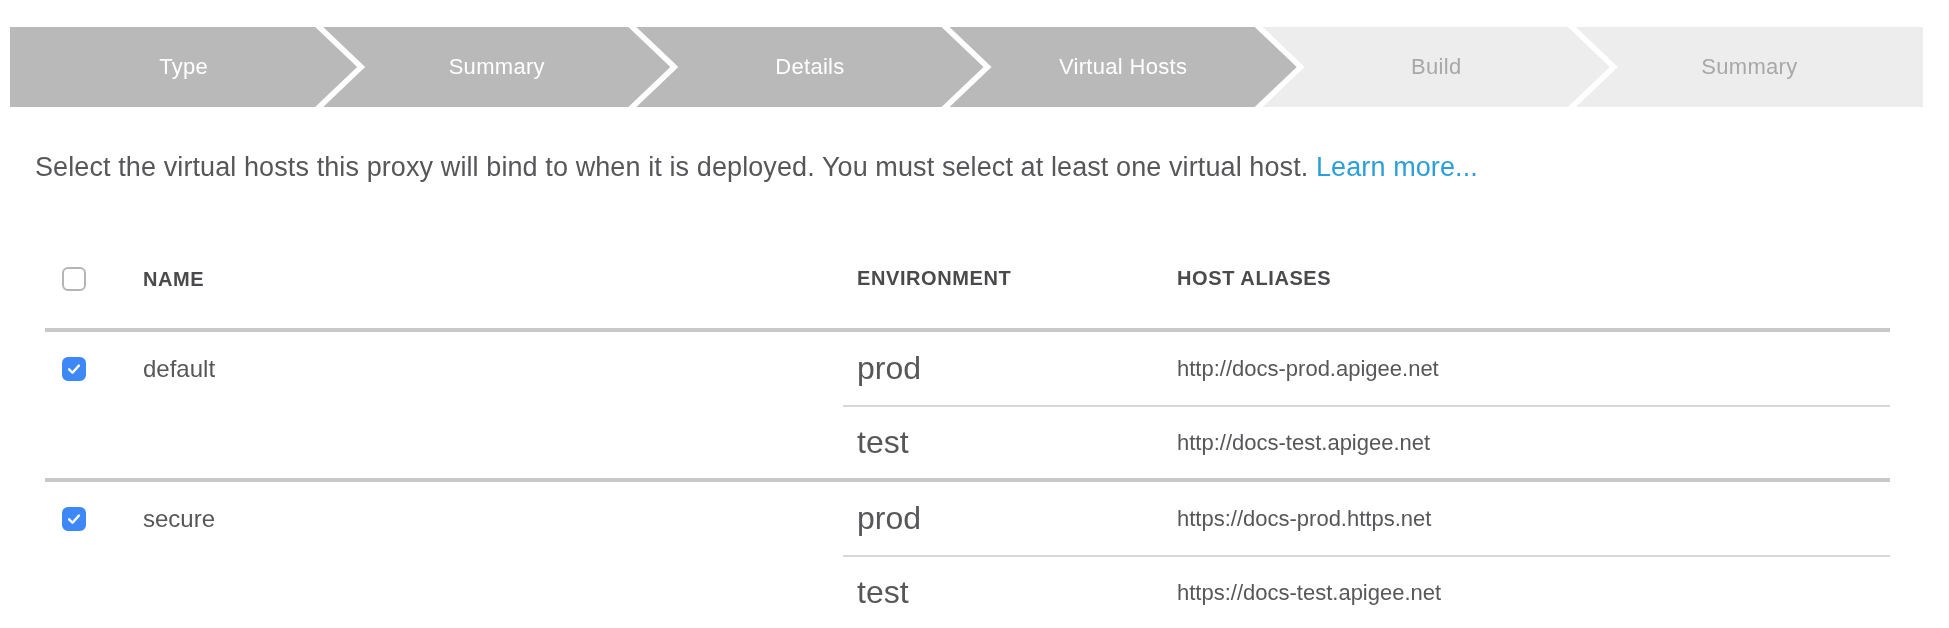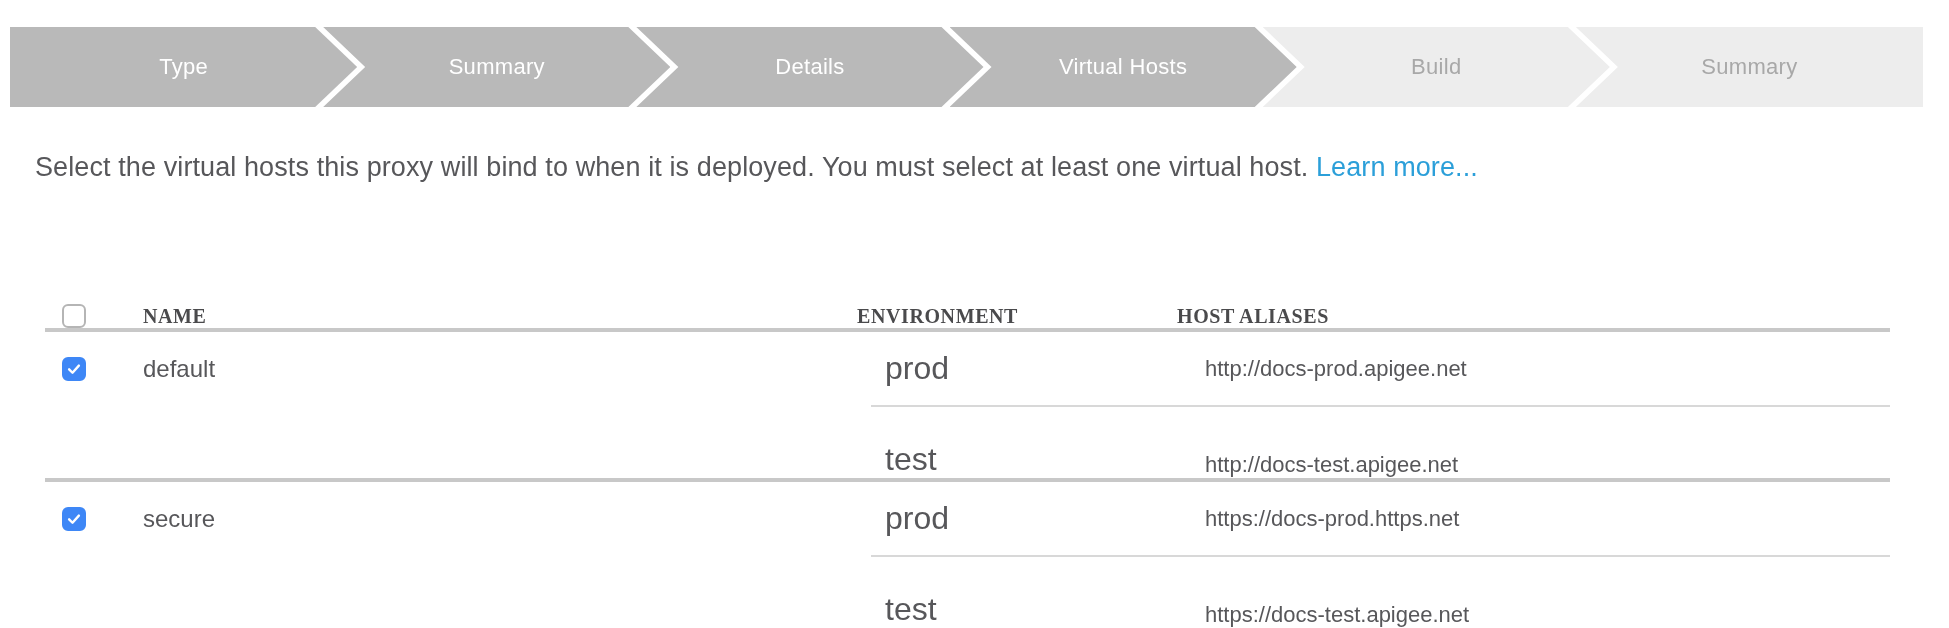--- a/index.html
+++ b/index.html
@@ -37,46 +37,45 @@
   .instruction {
     position:absolute; left:35px; top:152px; white-space:nowrap;
     font-size:27px; color:var(--text-primary,#57575a); letter-spacing:.1px;
   }
   .learn-more { color:var(--link,#2b9fd9); text-decoration:none; cursor:pointer; }
 
   
   .vh-table { position:absolute; left:45px; top:267px; width:1845px; }
 
   .vh-header {
-    height:65px; display:flex; align-items:flex-end;
+    height:65px; display:flex; align-items:flex-start;
     border-bottom:4px solid var(--divider-strong,#c8c8c8);
-    font-family:Liberation Serif, serif;
   }
   .h-label {
     font-size:20px; font-weight:bold; letter-spacing:.6px;
     color:var(--header-text,#4a4a4c);
   }
 
   .col-left  { width:798px; display:flex; align-items:center; padding-left:17px; }
   .col-env   { width:320px; padding-left:14px; }
   .col-alias { flex:1;      padding-left:14px; }
   .name-h    { margin-left:57px; }
 
-  .vh-group { display:flex;gap:28px; }
+  .vh-group { display:flex; }
   .vh-group + .vh-group { border-top:4px solid var(--divider-strong,#c8c8c8); }
 
   .group-left {
     width:798px; padding-left:17px; height:73px;
     display:flex; align-items:center;
   }
   .vh-name { margin-left:57px; font-size:24px; color:var(--text-primary,#57575a); }
 
   .group-right { flex:1; display:flex; flex-direction:column; }
   .subrow { height:73px; display:flex; align-items:center; }
-  .subrow + .subrow { border-top:2px solid var(--divider-light,#d8d8d8);align-items:flex-end; }
+  .subrow + .subrow { border-top:2px solid var(--divider-light,#d8d8d8); }
   .env-cell   { width:320px; padding-left:14px; font-size:32px; color:var(--text-primary,#57575a); }
   .alias-cell { flex:1;      padding-left:14px; font-size:22px; color:var(--text-primary,#57575a); }
 
   
   .checkbox {
     width:24px; height:24px; flex:0 0 24px;
     border:2px solid var(--checkbox-border,#b5b5b5);
     border-radius:6px; background:#ffffff;
     display:flex; align-items:center; justify-content:center; cursor:pointer;
   }

